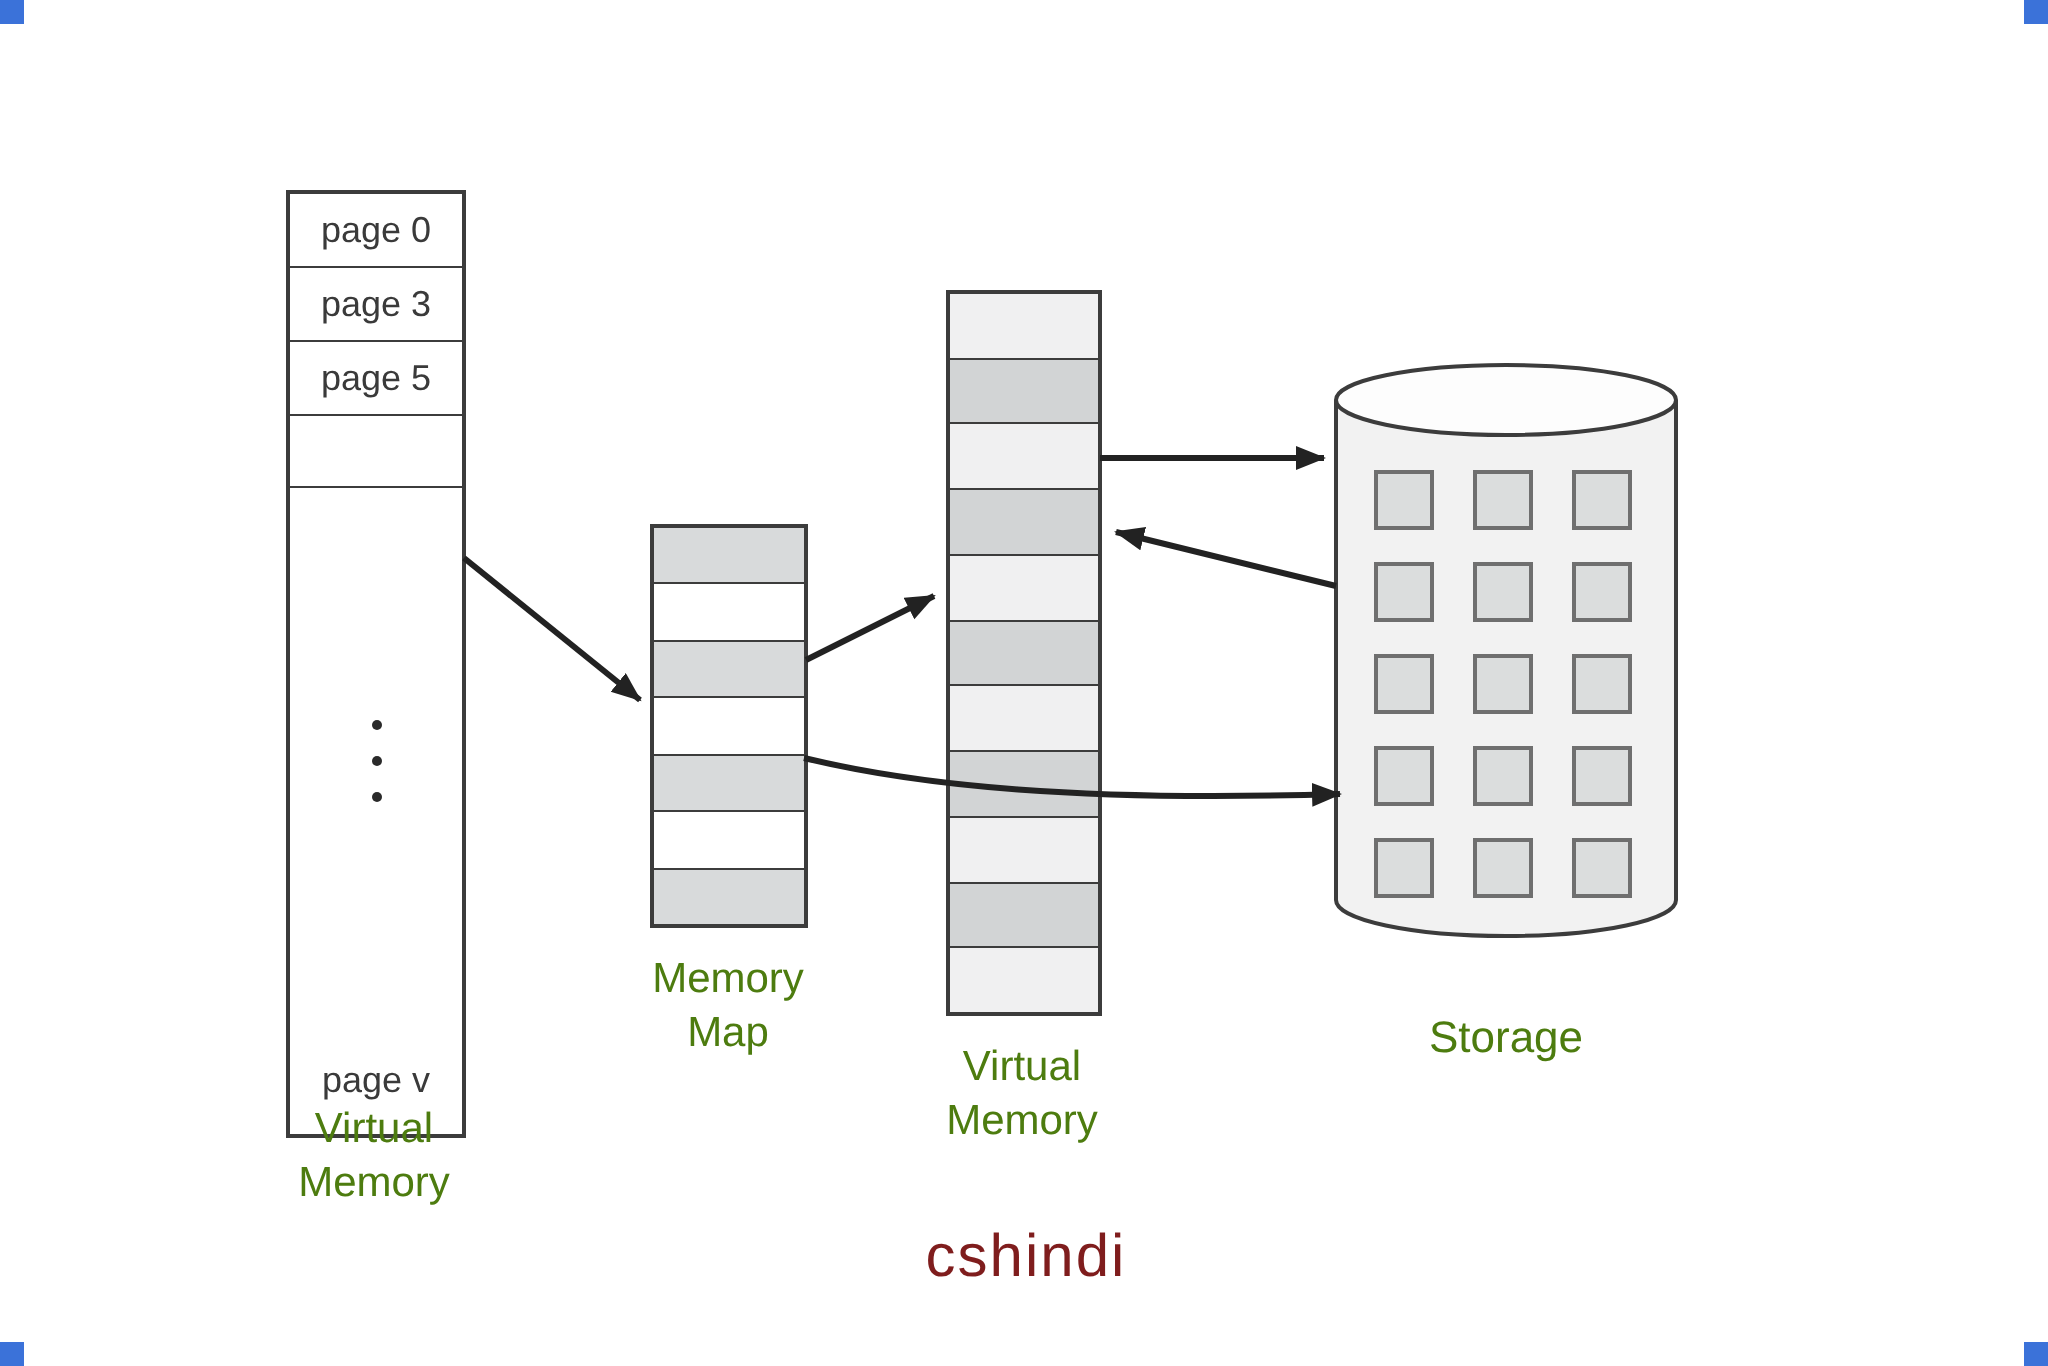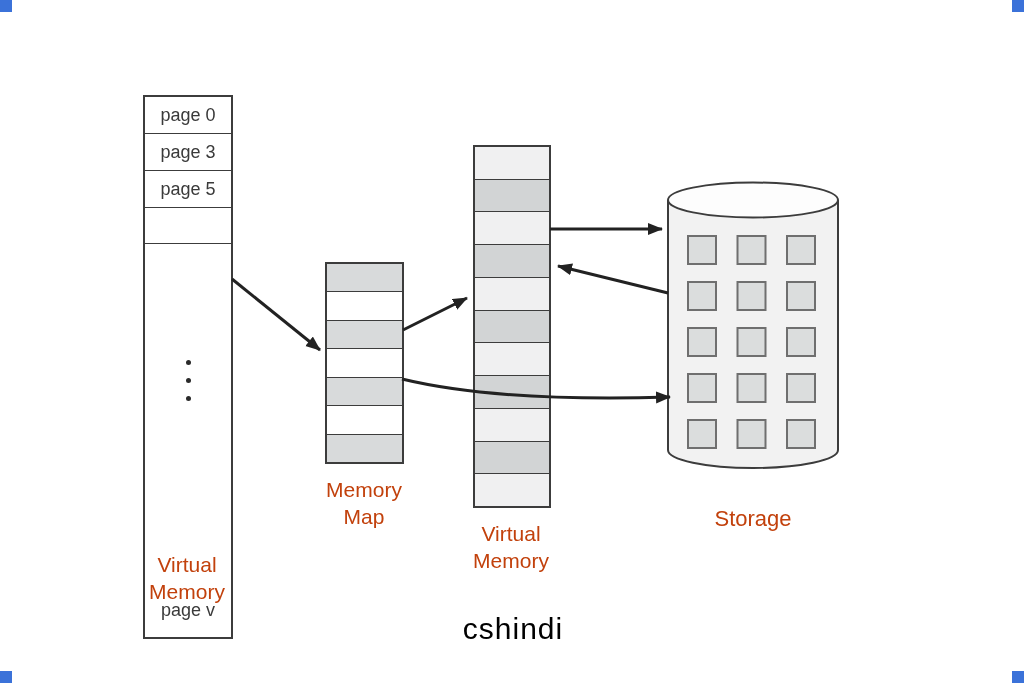--- a/index.html
+++ b/index.html
@@ -8,38 +8,38 @@
 
   
   .corner{position:absolute;width:12px;height:12px;}
   .corner.tl{left:0;top:0;} .corner.tr{right:0;top:0;}
   .corner.bl{left:0;bottom:0;} .corner.br{right:0;bottom:0;}
 
   
   .col{position:absolute;box-sizing:border-box;border:2px solid #3c3c3c;display:flex;flex-direction:column;z-index:1;}
 
   
-  .vm{left:143px;top:95px;width:90px;height:544px;background:#fff;}
+  .vm{left:143px;top:95px;width:90px;height:474px;background:#fff;}
   .vm-row{height:37px;box-sizing:border-box;border-bottom:1.5px solid #3c3c3c;
           display:flex;align-items:center;justify-content:center;font-size:18px;}
   .vm-empty{height:36px;box-sizing:border-box;border-bottom:1.5px solid #3c3c3c;}
   .vm-spacer{flex:1;display:flex;flex-direction:column;align-items:center;padding-top:116px;gap:13px;}
   .dot{width:5px;height:5px;border-radius:50%;background:#2a2a2a;}
   .vm-bottom{height:37px;box-sizing:border-box;display:flex;align-items:flex-start;justify-content:center;font-size:18px;}
 
   
   .mm{left:325px;top:262px;width:79px;height:202px;}
   
   .pm{left:473px;top:145px;width:78px;height:363px;}
   .mrow{flex:1;box-sizing:border-box;border-bottom:1.5px solid #3c3c3c;}
   .mrow:last-child{border-bottom:none;}
 
   
   .lbl{position:absolute;transform:translateX(-50%);text-align:center;font-size:21px;
-       line-height:27px;color:#c2410c;white-space:nowrap;z-index:3;}
+       line-height:27px;color:#4d7c0f;white-space:nowrap;z-index:3;}
   .watermark{position:absolute;transform:translateX(-50%);font-size:30px;letter-spacing:1px;z-index:3;}
 
   svg.overlay{position:absolute;left:0;top:0;z-index:2;pointer-events:none;}
 </style>
 </head>
 <body>
 
 <div class="stage">
 
   <div class="corner tl" style="background: rgb(59, 114, 217);"></div>
@@ -131,14 +131,14 @@
   <div class="lbl" style="left:364px;top:476px;">
     <div>Memory</div>
     <div>Map</div>
   </div>
   <div class="lbl" style="left:511px;top:520px;">
     <div>Virtual</div>
     <div>Memory</div>
   </div>
   <div class="lbl" style="left:753px;top:486px;font-size:22px;margin-top:19px;">Storage</div>
 
-  <div class="watermark" style="left: 513px; top: 612px; color: #000000;">cshindi</div>
+  <div class="watermark" style="left: 513px; top: 612px; color: #7f1d1d;">cshindi</div>
 </div>
 
 </body></html>

